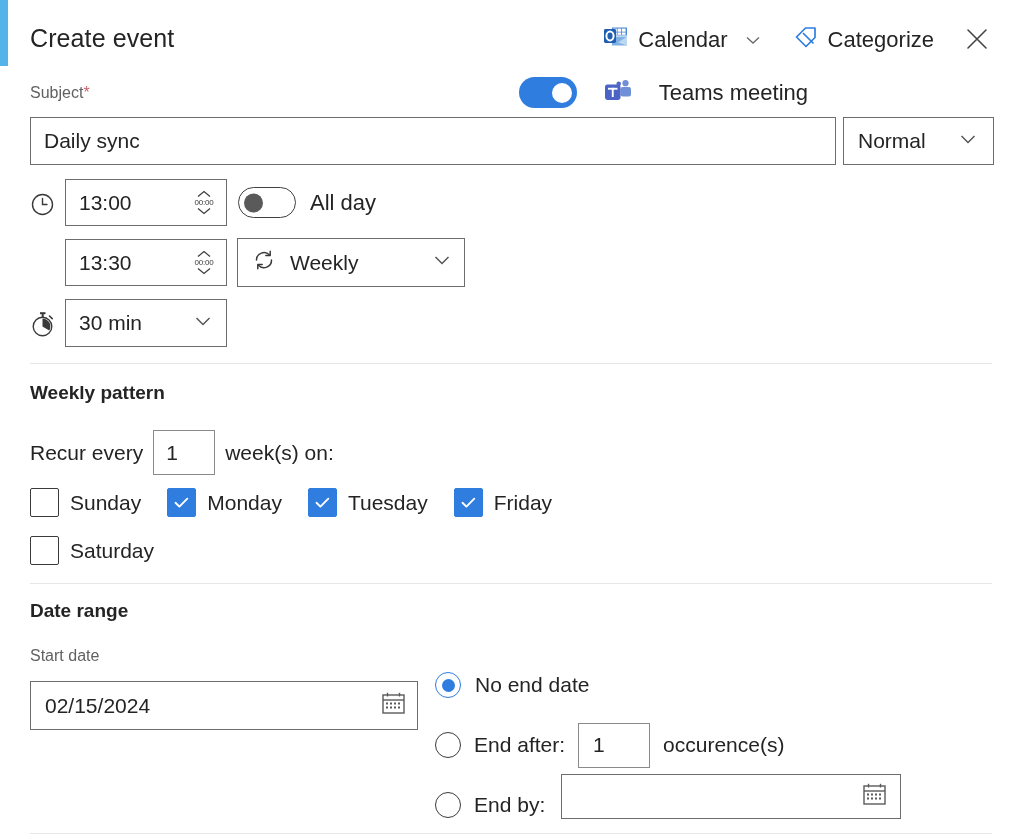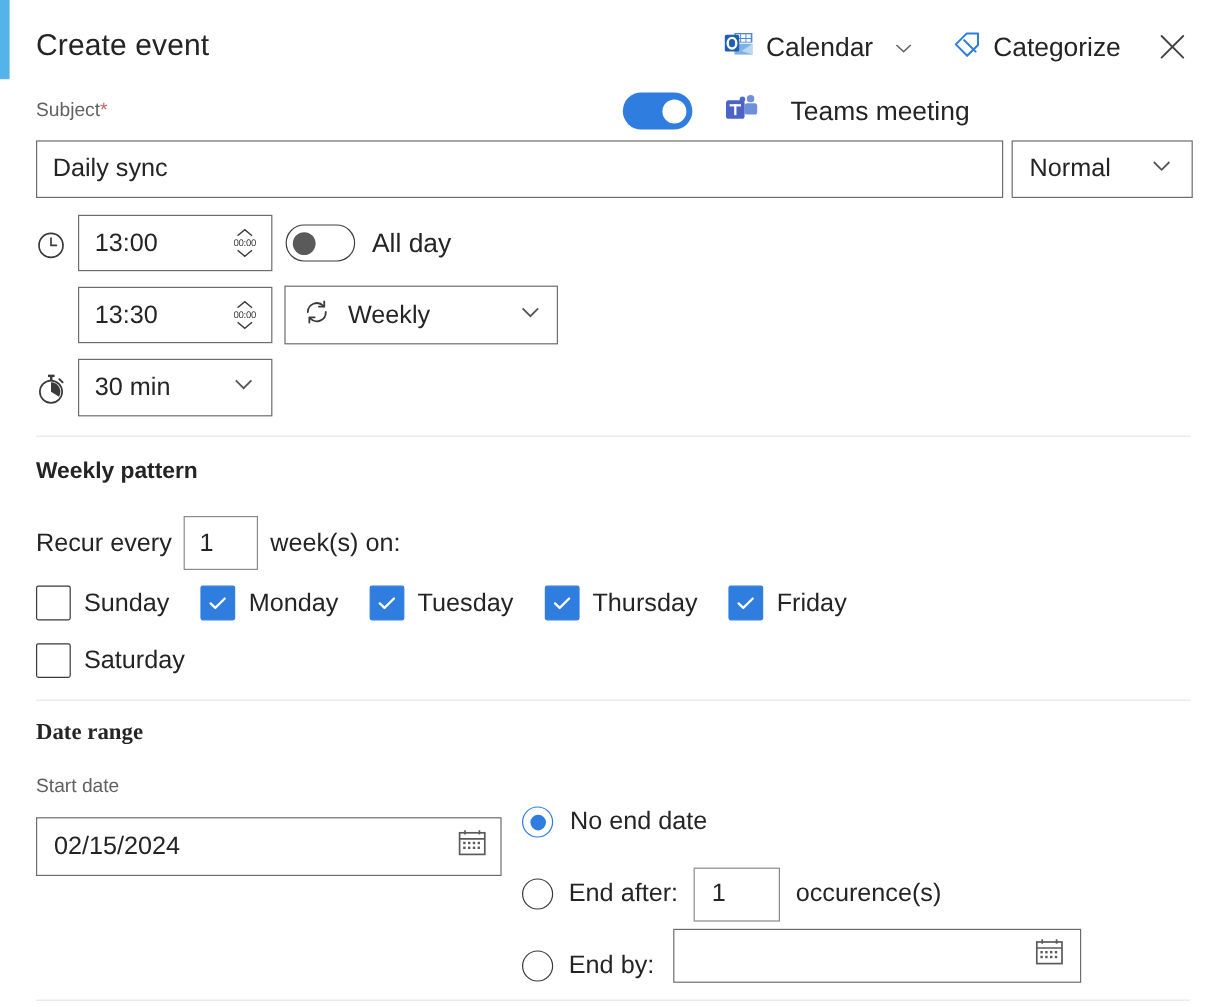--- a/index.html
+++ b/index.html
@@ -121,21 +121,21 @@
 
   
   .divider { position: absolute; left: 30px; width: 962px; height: 1px; background: #e6e6e6; }
   .div-1 { top: 363px; }
   .div-2 { top: 583px; }
   .div-3 { top: 833px; }
 
   
   .section-title { position: absolute; font-size: 19px; font-weight: bold; color: #242424; }
   .sec-weekly { left: 30px; top: 382px; }
-  .sec-range  { left: 30px; top: 600px; font-family: Liberation Serif, serif; }
+  .sec-range  { left: 30px; top: 600px; }
 
   
   .recur-row {
     position: absolute; left: 30px; top: 430px;
     display: flex; align-items: center; gap: 10px;
     font-size: 21px; color: #242424;
   }
   .num-input {
     width: 62px; height: 45px; border: 1px solid #8a8a8a; background: #fff;
     display: flex; align-items: center; padding-left: 12px;
@@ -382,28 +382,20 @@
           </svg>
       </span>
       <span class="day-label">Tuesday</span>
     </label>
     <label class="day-item">
       <span class="cb checked">
         <svg width="19" height="19" viewBox="0 0 19 19">
             <path d="M3.5 9.8 L7.4 13.6 L15.3 5.7" fill="none" stroke="#fff" stroke-width="1.9" stroke-linecap="round" stroke-linejoin="round"></path>
           </svg>
       </span>
-      <span class="day-label">Thursday</span>
-    </label>
-    <label class="day-item">
-      <span class="cb checked">
-        <svg width="19" height="19" viewBox="0 0 19 19">
-            <path d="M3.5 9.8 L7.4 13.6 L15.3 5.7" fill="none" stroke="#fff" stroke-width="1.9" stroke-linecap="round" stroke-linejoin="round"></path>
-          </svg>
-      </span>
       <span class="day-label">Friday</span>
     </label>
   </div>
 
   <div class="days-row2">
     <label class="day-item">
       <span class="cb unchecked"></span>
       <span class="day-label">Saturday</span>
     </label>
   </div>

